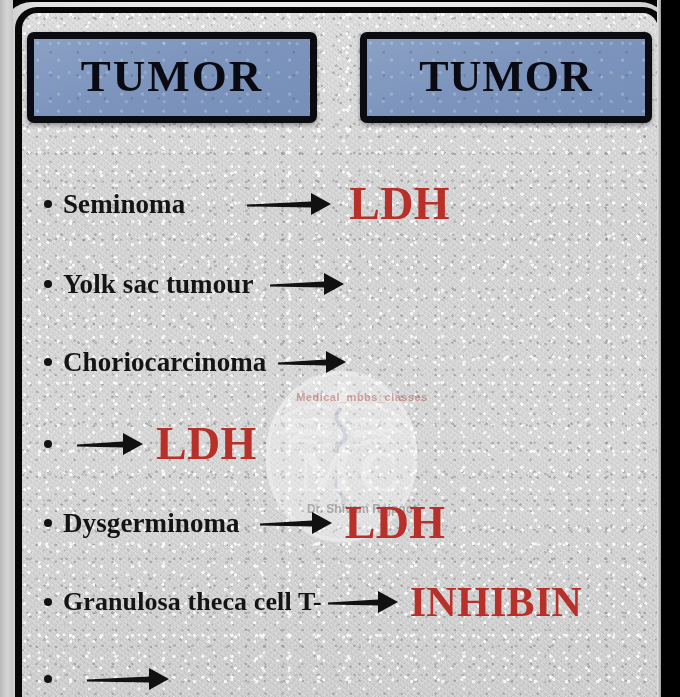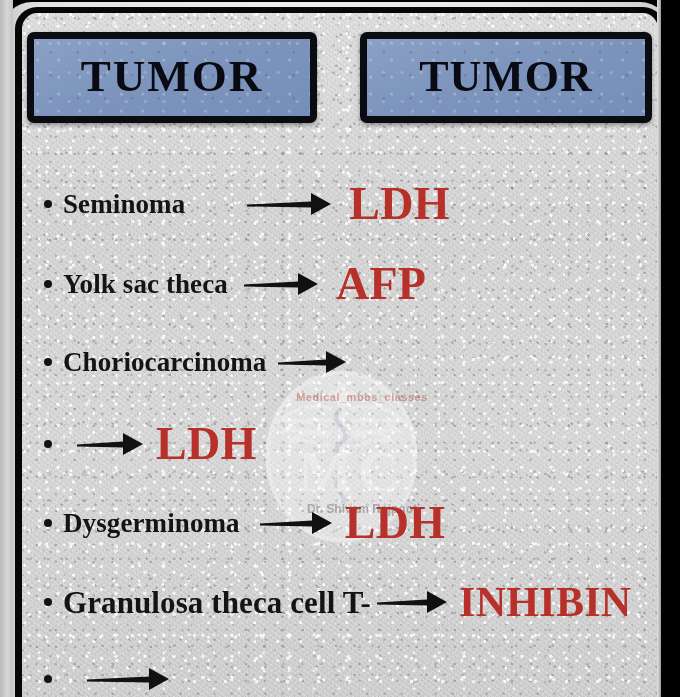--- a/index.html
+++ b/index.html
@@ -311,27 +311,26 @@
           <span class="arrow" style="margin-left:60px;margin-right:16px">
             <svg width="88" height="24" viewBox="0 0 88 24">
               <path d="M2 12.5 L66 9.5 L66 1 L86 12 L66 23 L66 15.5 L2 14.5 Z" fill="#111"></path>
             </svg>
           </span>
           <span class="marker-name">LDH</span>
         </div>
 
         <div class="row" style="top:138px">
           <span class="bullet"></span>
-          <span class="tumor-name">Yolk sac theca</span>
+          <span class="tumor-name">Yolk sac tumour</span>
           <span class="arrow" style="margin-left:14px;margin-right:16px">
             <svg width="78" height="24" viewBox="0 0 78 24">
               <path d="M2 12.5 L56 9.5 L56 1 L76 12 L56 23 L56 15.5 L2 14.5 Z" fill="#111"></path>
             </svg>
           </span>
-          <span class="marker-name">AFP</span>
         </div>
 
         <div class="row" style="top:216px">
           <span class="bullet"></span>
           <span class="tumor-name">Choriocarcinoma</span>
           <span class="arrow" style="margin-left:10px;margin-right:11px">
             <svg width="72" height="24" viewBox="0 0 72 24">
               <path d="M2 12.5 L50 9.5 L50 1 L70 12 L50 23 L50 15.5 L2 14.5 Z" fill="#111"></path>
             </svg>
           </span>
@@ -353,21 +352,21 @@
           <span class="arrow" style="margin-left:18px;margin-right:11px">
             <svg width="76" height="24" viewBox="0 0 76 24">
               <path d="M2 12.5 L54 9.5 L54 1 L74 12 L54 23 L54 15.5 L2 14.5 Z" fill="#111"></path>
             </svg>
           </span>
           <span class="marker-name">LDH</span>
         </div>
 
         <div class="row" style="top:456px">
           <span class="bullet"></span>
-          <span class="tumor-name" style="font-size:31px">Granulosa theca cell T-</span>
+          <span class="tumor-name" style="font-size:26px">Granulosa theca cell T-</span>
           <span class="arrow" style="margin-left:4px;margin-right:10px">
             <svg width="74" height="24" viewBox="0 0 74 24">
               <path d="M2 12.5 L52 9.5 L52 1 L72 12 L52 23 L52 15.5 L2 14.5 Z" fill="#111"></path>
             </svg>
           </span>
           <span class="marker-name" style="font-size:42px">INHIBIN</span>
         </div>
 
         <div class="row" style="top:533px">
           <span class="bullet"></span>

